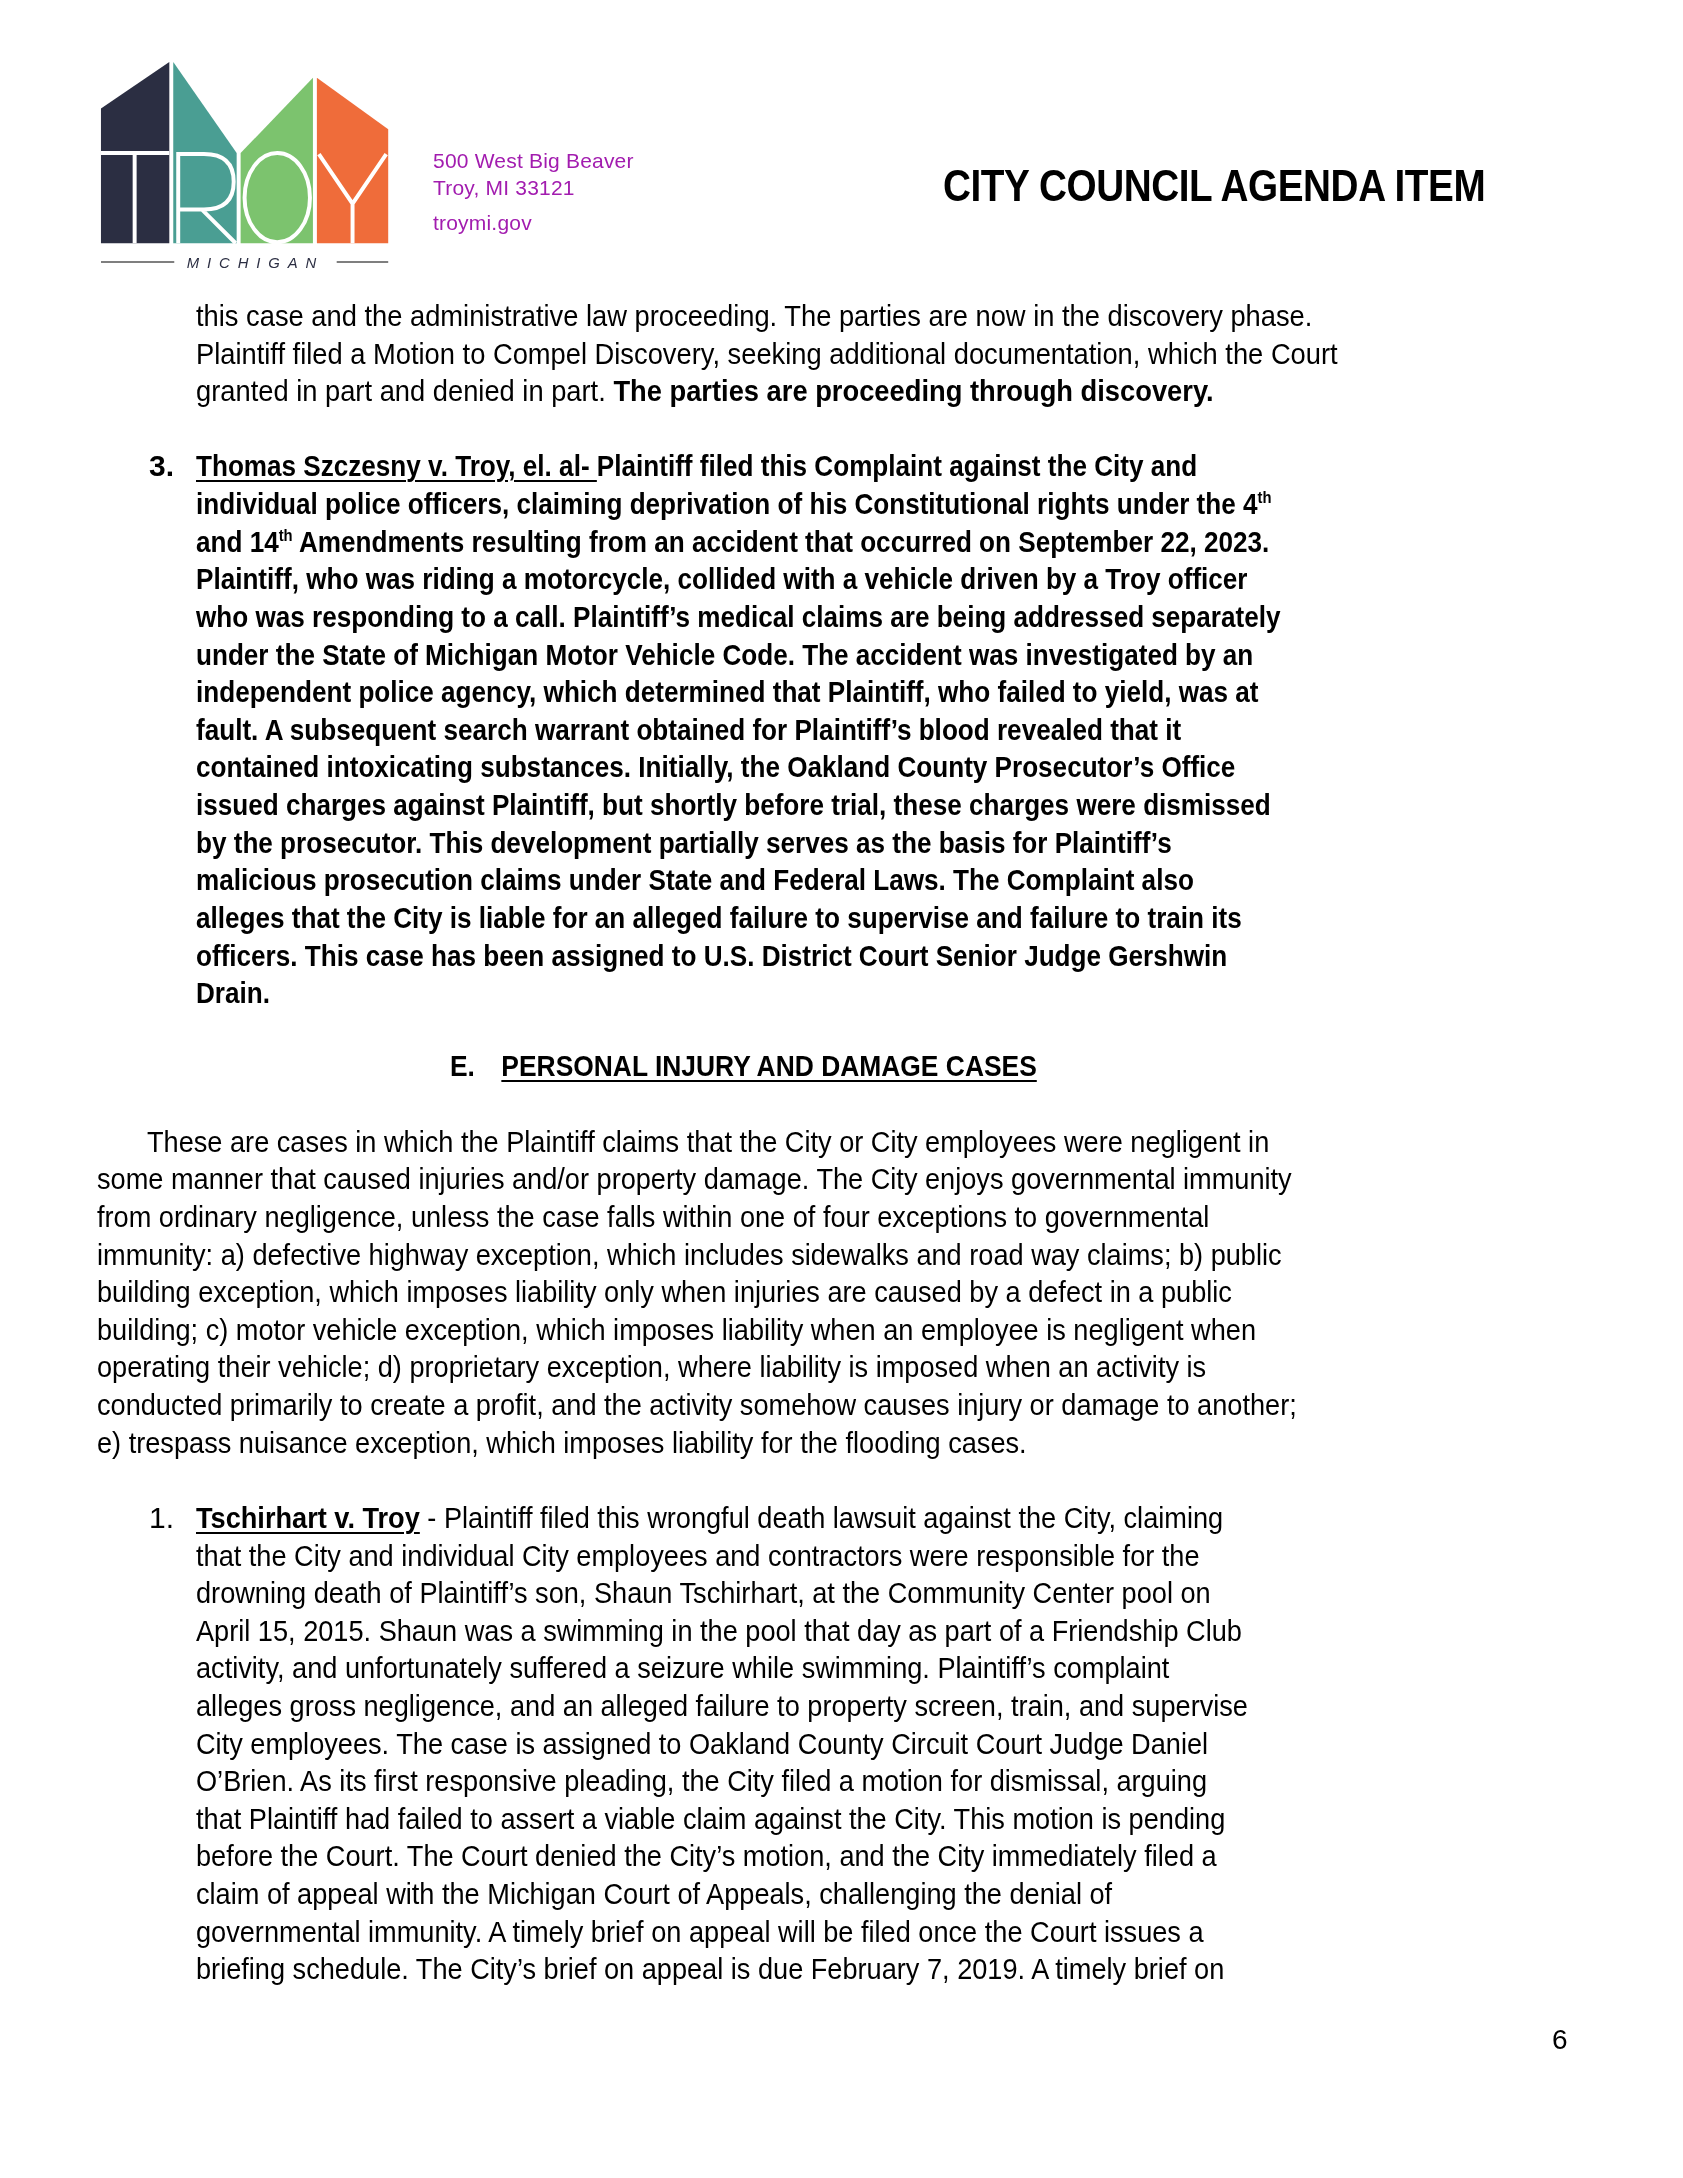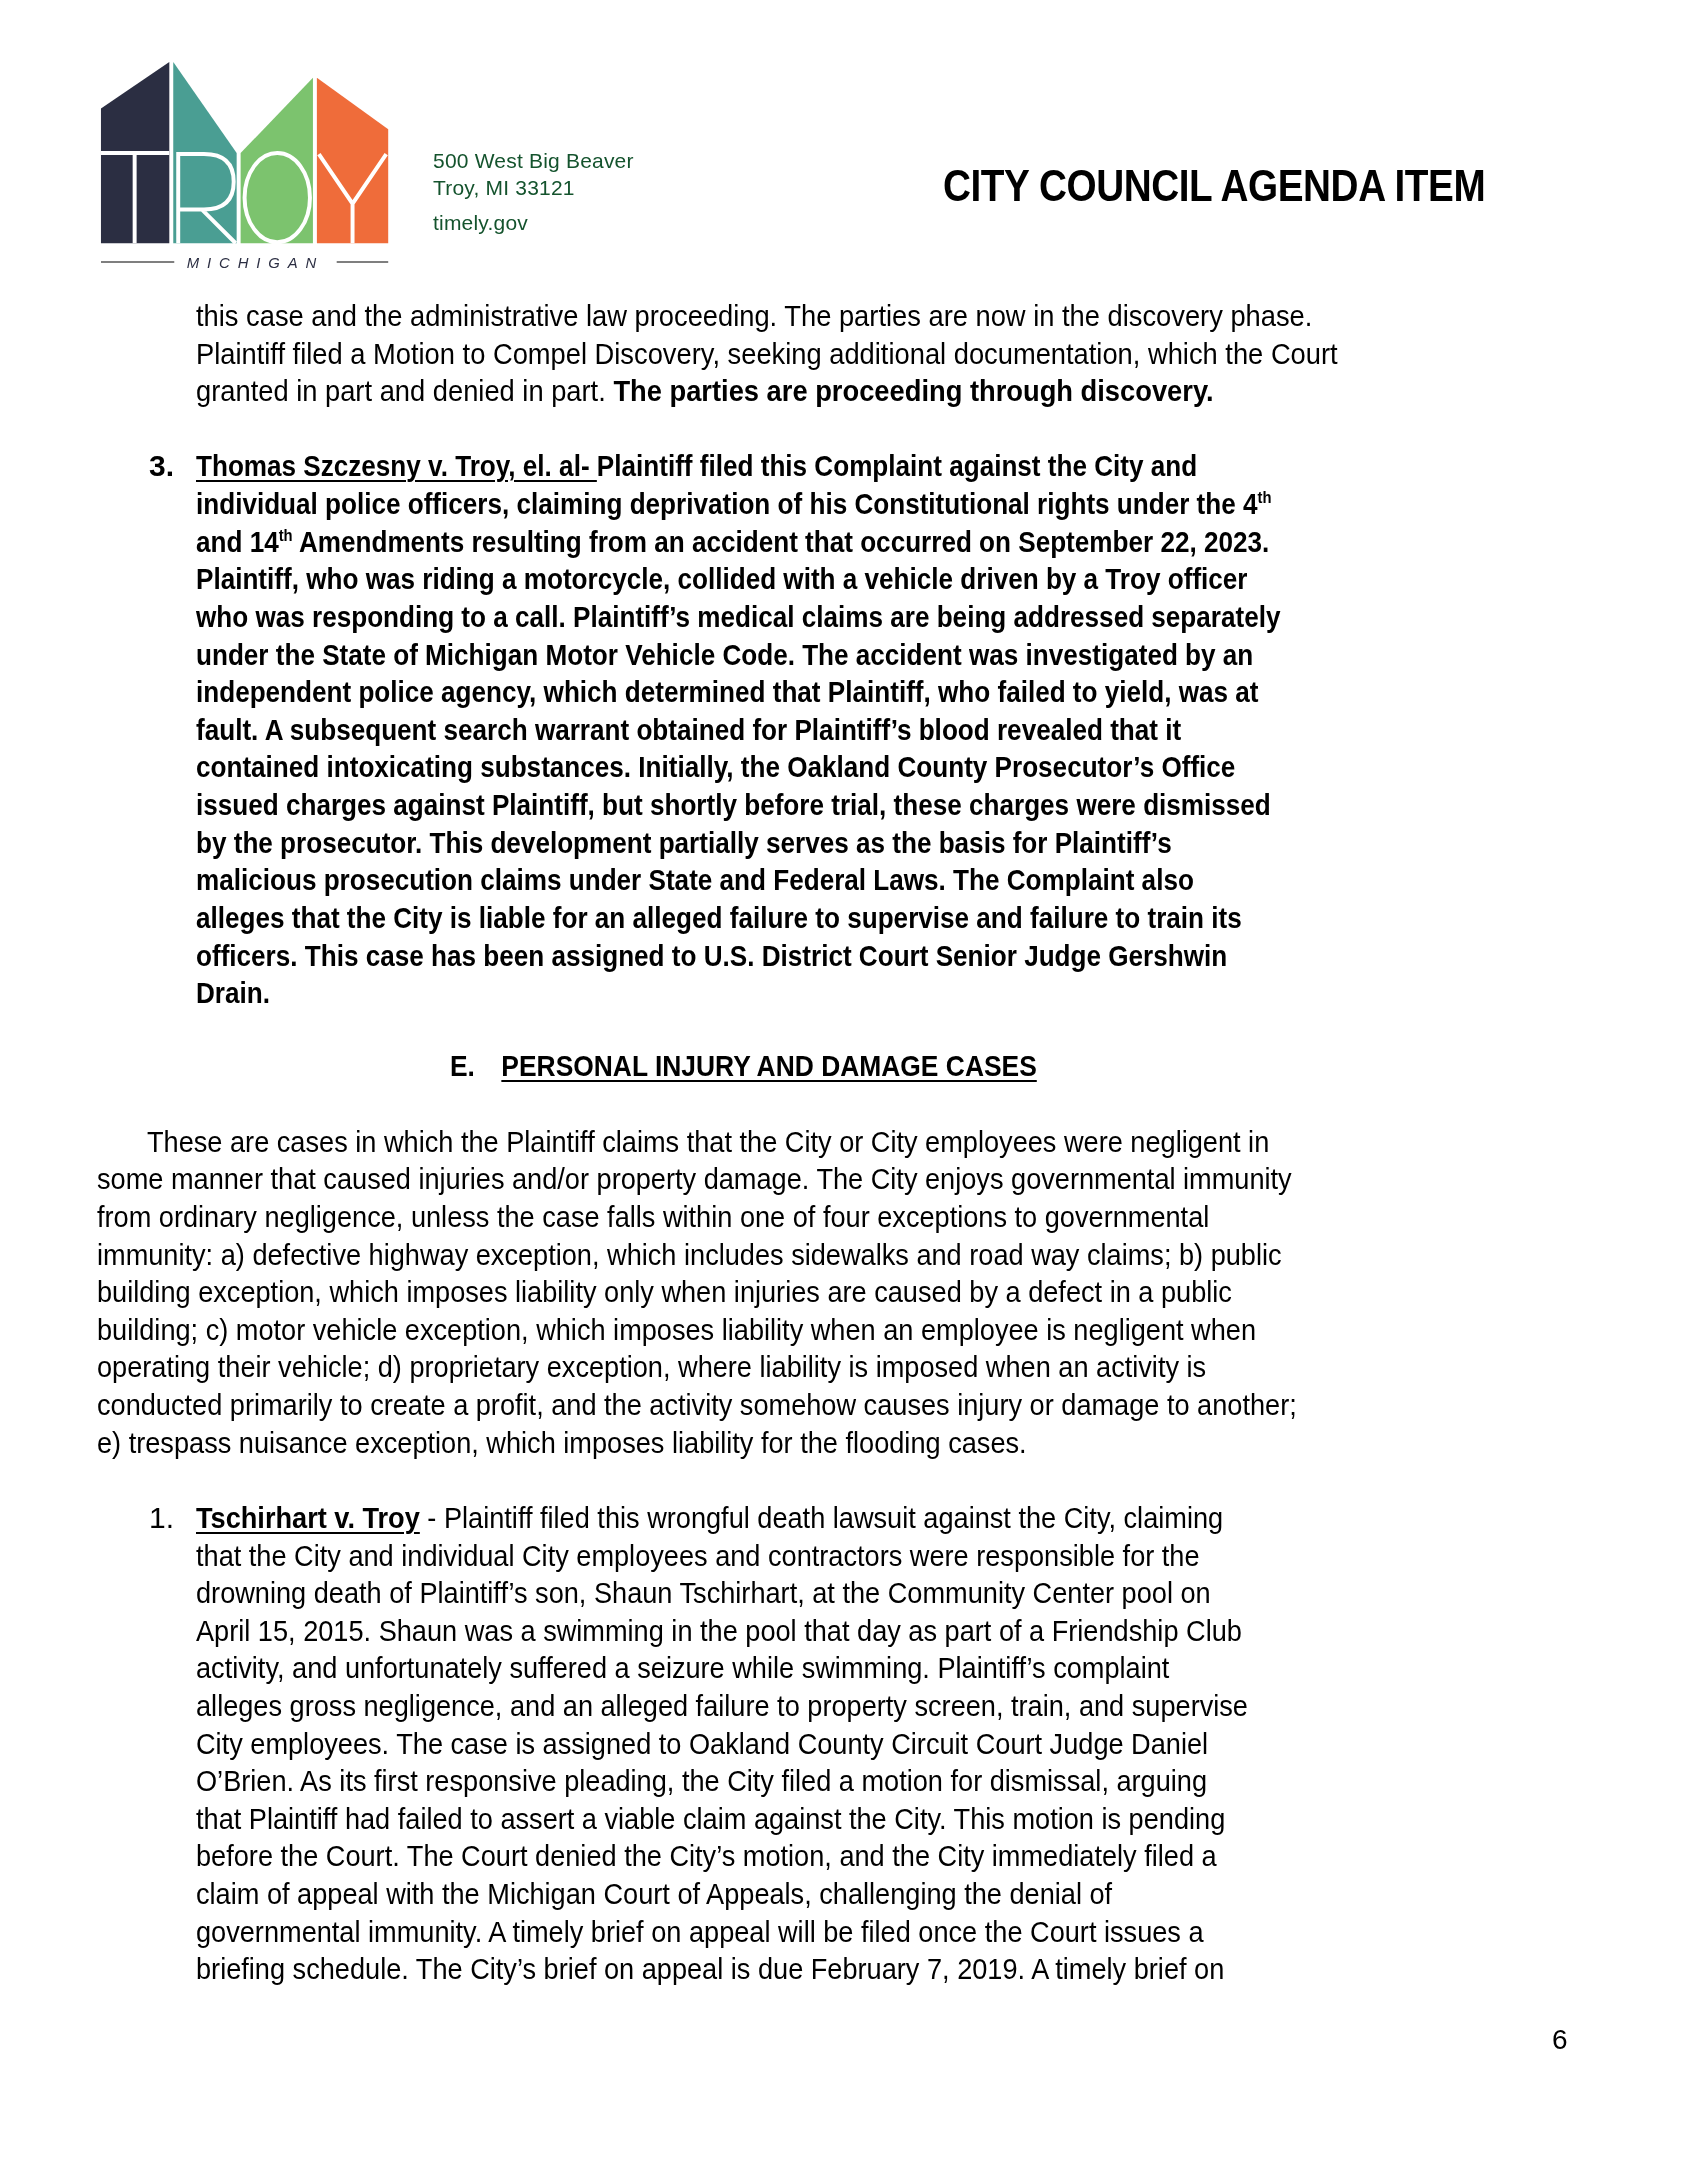--- a/index.html
+++ b/index.html
@@ -1,19 +1,19 @@
 <!DOCTYPE html>
 <html><head>
 <meta charset="utf-8">
 <style>
   html, body { margin:0; padding:0; background:#ffffff; }
   body { width:1683px; height:2178px; position:relative; overflow:hidden; font-family:"Liberation Sans", sans-serif; color:#000; }
   .abs { position:absolute; }
   .logo { left:97px; top:57px; width:313px; height:212px;font-style:italic; }
-  .addr { left:433px; font-family:"Liberation Sans", sans-serif; font-size:21px; color:#14532d; letter-spacing:0.2px; }
+  .addr { left:433px; font-family:"Liberation Sans", sans-serif; font-size:21px; color:#a21caf; letter-spacing:0.2px; }
   .title { left:943px; top:160px; font-size:45px; font-weight:bold; letter-spacing:-0.5px; transform:scaleX(0.86); transform-origin:left top; white-space:nowrap; }
   .line { position:absolute; font-size:30px; line-height:38px; white-space:nowrap; transform-origin:left top; }
   .b { font-weight:bold; }
   .u { text-decoration:underline; text-decoration-thickness:2px; text-underline-offset:4px; }
   sup { font-size:17px; line-height:0; vertical-align:super; }
   .num { position:absolute; font-size:30px; line-height:38px; }
   .pageno { position:absolute; left:1552px; top:2024px; font-size:28px; }
 </style>
 </head>
 <body>
@@ -39,21 +39,21 @@
     <path d="M224,98 L258,148 L292,98 M258,148 L258,188" fill="none" stroke="#fff" stroke-width="4"></path>
 
     <line x1="4" y1="207" x2="78" y2="207" stroke="#555" stroke-width="1.5"></line>
     <line x1="242" y1="207" x2="294" y2="207" stroke="#555" stroke-width="1.5"></line>
     <text x="160" y="213" text-anchor="middle" font-family="Liberation Sans, sans-serif" font-size="15" letter-spacing="8" fill="#2b2e42">MICHIGAN</text>
   </svg>
 </div>
 
 <div class="abs addr" style="top:149px;">500 West Big Beaver</div>
 <div class="abs addr" style="top:176px;">Troy, MI 33121</div>
-<div class="abs addr" style="top:211px;">timely.gov</div>
+<div class="abs addr" style="top:211px;">troymi.gov</div>
 
 <div class="abs title">CITY COUNCIL AGENDA ITEM</div>
 
 <div class="line" style="left:196px; top:297px; transform:scaleX(0.91);">this case and the administrative law proceeding.  The parties are now in the discovery phase.</div>
 <div class="line" style="left:196px; top:335px; transform:scaleX(0.91);">Plaintiff filed a Motion to Compel Discovery, seeking additional documentation, which the Court</div>
 <div class="line" style="left:196px; top:372px; transform:scaleX(0.91);"><span>granted in part and denied in part.  </span><span class="b">The parties are proceeding through discovery.</span></div>
 
 <div class="num b" style="left:149px; top:447px;">3.</div>
 <div class="line b" style="left:196px; top:447px; transform:scaleX(0.87);"><span class="u">Thomas Szczesny v. Troy, el. al- </span><span>Plaintiff filed this Complaint against the City and</span></div>
 <div class="line b" style="left:196px; top:485px; transform:scaleX(0.87);"><span>individual police officers, claiming deprivation of his Constitutional rights under the 4</span><sup>th</sup></div>

